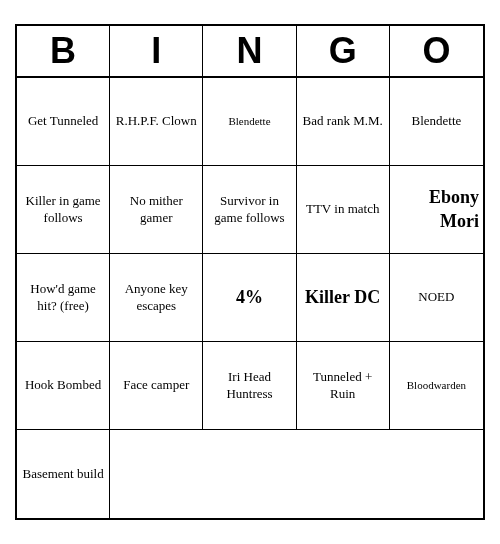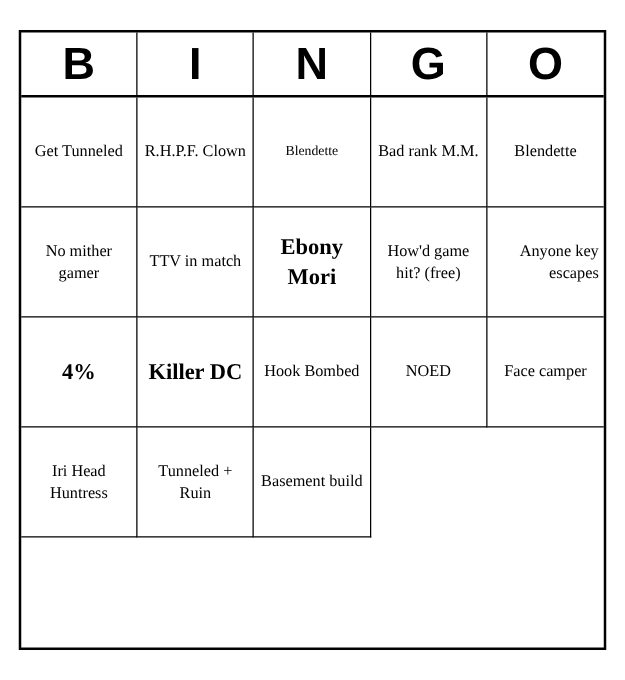--- a/index.html
+++ b/index.html
@@ -106,52 +106,61 @@
       <div class="bingo-cell small-text">
         <span>Blendette</span>
       </div>
       <div class="bingo-cell">
         <span>Bad rank M.M.</span>
       </div>
       <div class="bingo-cell">
         <span>Blendette</span>
       </div>
       <div class="bingo-cell">
+        <span>Killer in game follows</span>
+      </div>
+      <div class="bingo-cell">
         <span>No mither gamer</span>
+      </div>
+      <div class="bingo-cell">
+        <span>Survivor in game follows</span>
       </div>
       <div class="bingo-cell">
         <span>TTV in match</span>
       </div>
       <div class="bingo-cell large-text">
         <span>Ebony Mori</span>
       </div>
       <div class="bingo-cell">
         <span>How'd game hit? (free)</span>
       </div>
       <div class="bingo-cell">
         <span>Anyone key escapes</span>
       </div>
       <div class="bingo-cell large-text">
         <span>4%</span>
       </div>
       <div class="bingo-cell large-text">
         <span>Killer DC</span>
       </div>
       <div class="bingo-cell">
-        <span>Hook Bombed</span>
+        <span>NOED</span>
       </div>
       <div class="bingo-cell">
-        <span>NOED</span>
+        <span>Hook Bombed</span>
       </div>
       <div class="bingo-cell">
         <span>Face camper</span>
       </div>
       <div class="bingo-cell">
         <span>Iri Head Huntress</span>
       </div>
       <div class="bingo-cell">
         <span>Tunneled + Ruin</span>
       </div>
+      <div class="bingo-cell small-text">
+        <span>Bloodwarden</span>
+      </div>
       <div class="bingo-cell">
         <span>Basement build</span>
       </div>
     </div>
 </div>
 
 </body></html>

